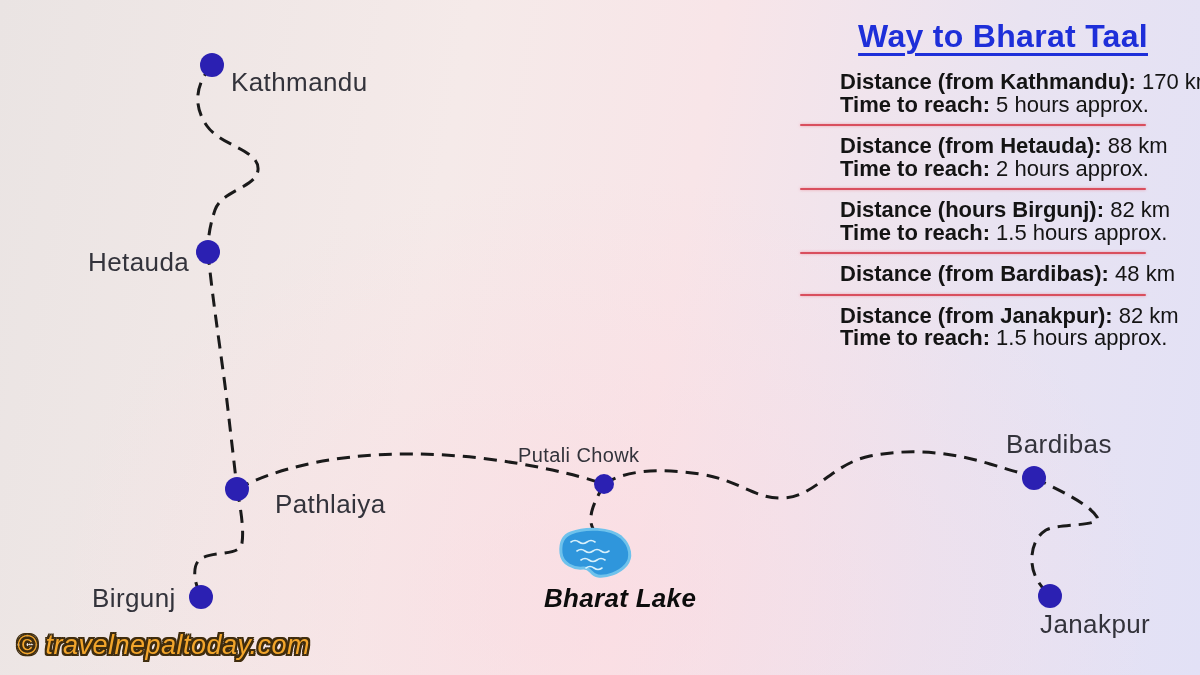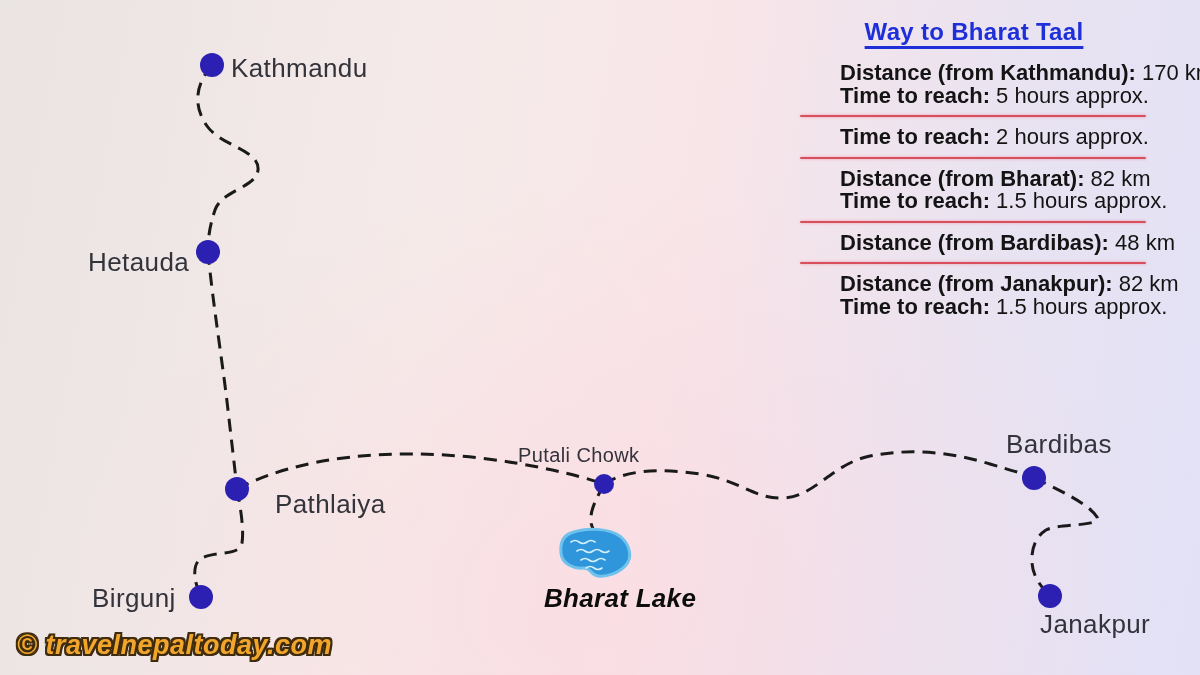--- a/index.html
+++ b/index.html
@@ -20,35 +20,35 @@
   }
   .city-label.small{font-size:20px;}
   .lake-label{
     position:absolute;font-size:26px;font-weight:800;color:#0d0d0d;
     letter-spacing:0.3px;white-space:nowrap;font-style:italic;
   }
   #info-panel{
     position:absolute;left:800px;top:18px;width:348px;
   }
   #panel-title{
-    font-size:24px;font-weight:800;color:#1e2fd9;text-align:center;
+    font-size:32px;font-weight:800;color:#1e2fd9;text-align:right;
     text-decoration:underline;text-decoration-thickness:3px;text-underline-offset:6px;
     letter-spacing:0.3px;margin:0 0 16px 0;white-space:nowrap;
   }
   .info-entry{
     margin:0 0 8px 40px;font-size:22px;color:#141414;line-height:22.5px;white-space:nowrap;
   }
   .info-entry b{font-weight:700;}
   .sep{
     height:2px;background:#d94f5e;border-radius:1px;margin:0 2px 9px 0;
     box-shadow:0 0 3px rgba(233,110,130,0.6);
   }
   #watermark{
     position:absolute;left:17px;top:630px;
-    font-size:27px;font-weight:bold;font-style:italic;letter-spacing:0.5px;
+    font-size:27px;font-weight:normal;font-style:italic;letter-spacing:0.5px;
     color:#f2a52b;white-space:nowrap;
     text-shadow:
       -2px -2px 0 #3f2c0e, 2px -2px 0 #3f2c0e,
       -2px  2px 0 #3f2c0e, 2px  2px 0 #3f2c0e,
       -2px  0   0 #3f2c0e, 2px  0   0 #3f2c0e,
        0   -2px 0 #3f2c0e, 0    2px 0 #3f2c0e;
   }
 </style>
 </head>
 <body>
@@ -75,45 +75,46 @@
 
     <circle cx="212" cy="65" r="12" fill="#2b20b2"></circle>
     <circle cx="208" cy="252" r="12" fill="#2b20b2"></circle>
     <circle cx="237" cy="489" r="12" fill="#2b20b2"></circle>
     <circle cx="201" cy="597" r="12" fill="#2b20b2"></circle>
     <circle cx="604" cy="484" r="10" fill="#2b20b2"></circle>
     <circle cx="1034" cy="478" r="12" fill="#2b20b2"></circle>
     <circle cx="1050" cy="596" r="12" fill="#2b20b2"></circle>
   </svg>
 
-  <div class="city-label" style="left:231px;top:53px">Kathmandu</div>
+  <div class="city-label" style="left:231px;top:67px">Kathmandu</div>
   <div class="city-label" style="left:88px;top:247px">Hetauda</div>
   <div class="city-label" style="left:275px;top:489px">Pathlaiya</div>
   <div class="city-label" style="left:92px;top:583px">Birgunj</div>
   <div class="city-label small" style="left:518px;top:444px">Putali Chowk</div>
   <div class="city-label" style="left:1040px;top:609px">Janakpur</div>
   <div class="city-label" style="left:1006px;top:429px">Bardibas</div>
   <div class="lake-label" style="left:544px;top:583px">Bharat Lake</div>
 
   <div id="info-panel">
     <h1 id="panel-title">Way to Bharat Taal</h1>
 
     <div class="info-entry">
       <div><b>Distance (from Kathmandu):</b> <span>170 km</span></div>
       <div><b>Time to reach:</b> <span>5 hours approx.</span></div>
     </div>
     <div class="sep"></div>
 
     <div class="info-entry">
+      <div><b>Distance (from Hetauda):</b> <span>88 km</span></div>
       <div><b>Time to reach:</b> <span>2 hours approx.</span></div>
     </div>
     <div class="sep"></div>
 
     <div class="info-entry">
-      <div><b>Distance (from Bharat):</b> <span>82 km</span></div>
+      <div><b>Distance (hours Birgunj):</b> <span>82 km</span></div>
       <div><b>Time to reach:</b> <span>1.5 hours approx.</span></div>
     </div>
     <div class="sep"></div>
 
     <div class="info-entry">
       <div><b>Distance (from Bardibas):</b> <span>48 km</span></div>
     </div>
     <div class="sep"></div>
 
     <div class="info-entry">

